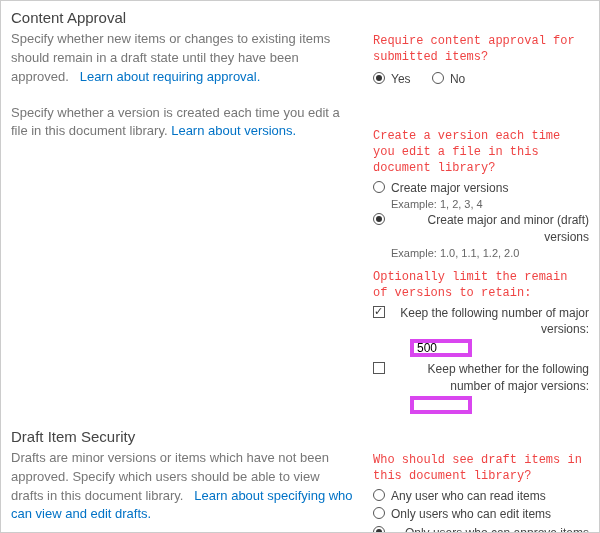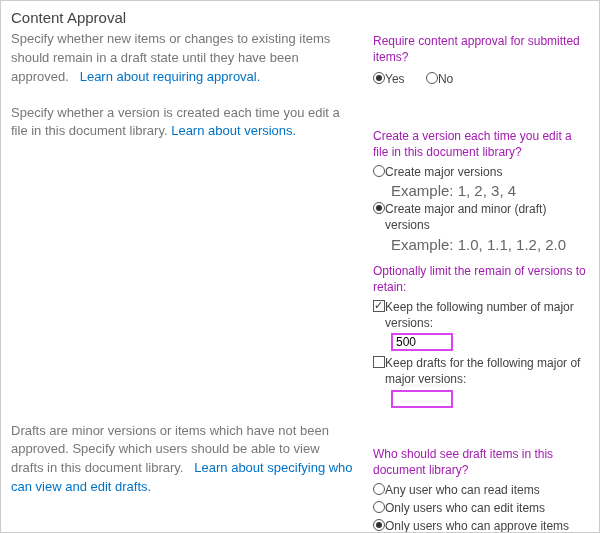--- a/index.html
+++ b/index.html
@@ -40,29 +40,32 @@
     color: #777;
     line-height: 1.45;
     font-size: 13px;
   }
   a.link {
     color: #0072c6;
     text-decoration: none;
     cursor: pointer;
   }
   .question {
-    color: #a21caf;
+    color: #ef4444;
     margin-bottom: 4px;
     line-height: 1.35;
+    font-family: Liberation Mono, monospace;
   }
   .radio-row, .check-row {
     display: flex;
     align-items: flex-start;
+    gap: 6px;
     margin: 2px 0;
     color: #444;
+    text-align: right;
   }
   .radio-row.inline {
     display: inline-flex;
     margin-right: 18px;
   }
   .radio, .checkbox {
     flex-shrink: 0;
     margin-top: 1px;
   }
   .radio {
@@ -98,31 +101,32 @@
     left: 0px;
     top: -1px;
     color: #333;
   }
   .opt-label {
     line-height: 1.35;
   }
   .example {
     color: #666;
     margin-left: 18px;
-    font-size: 15px;
+    font-size: 11px;
   }
   .sub-indent {
     margin-left: 18px;
   }
   input.textbox {
-    border: 2px solid #d946ef;
+    border: 4px solid #d946ef;
     font-size: 12px;
     padding: 1px 3px;
     width: 62px;
     height: 18px;
+    margin-left: 19px;
   }
   .spacer-top {
     margin-top: 10px;
   }
 </style>
 </head>
 <body>
 
 <div class="section">
   <div class="left">
@@ -176,30 +180,31 @@
     <div class="check-row">
       <span class="checkbox checked"></span>
       <span class="opt-label">Keep the following number of major versions:</span>
     </div>
     <div class="sub-indent">
       <input class="textbox" type="text" value="500" style="">
     </div>
 
     <div class="check-row" style="margin-top:4px;">
       <span class="checkbox"></span>
-      <span class="opt-label">Keep drafts for the following major of major versions:</span>
+      <span class="opt-label">Keep whether for the following number of major versions:</span>
     </div>
     <div class="sub-indent">
       <input class="textbox" type="text" value="" style="">
     </div>
   </div>
 </div>
 
 <div class="section" style="margin-bottom:0;">
   <div class="left">
+    <h3 class="section-title">Draft Item Security</h3>
     <div class="desc">
       <span>Drafts are minor versions or items which have not been approved. Specify which users should be able to view drafts in this document library.</span>
       &nbsp;
       <a class="link">Learn about specifying who can view and edit drafts.</a>
     </div>
   </div>
   <div class="right">
     <div class="question">Who should see draft items in this document library?</div>
 
     <div class="radio-row">

